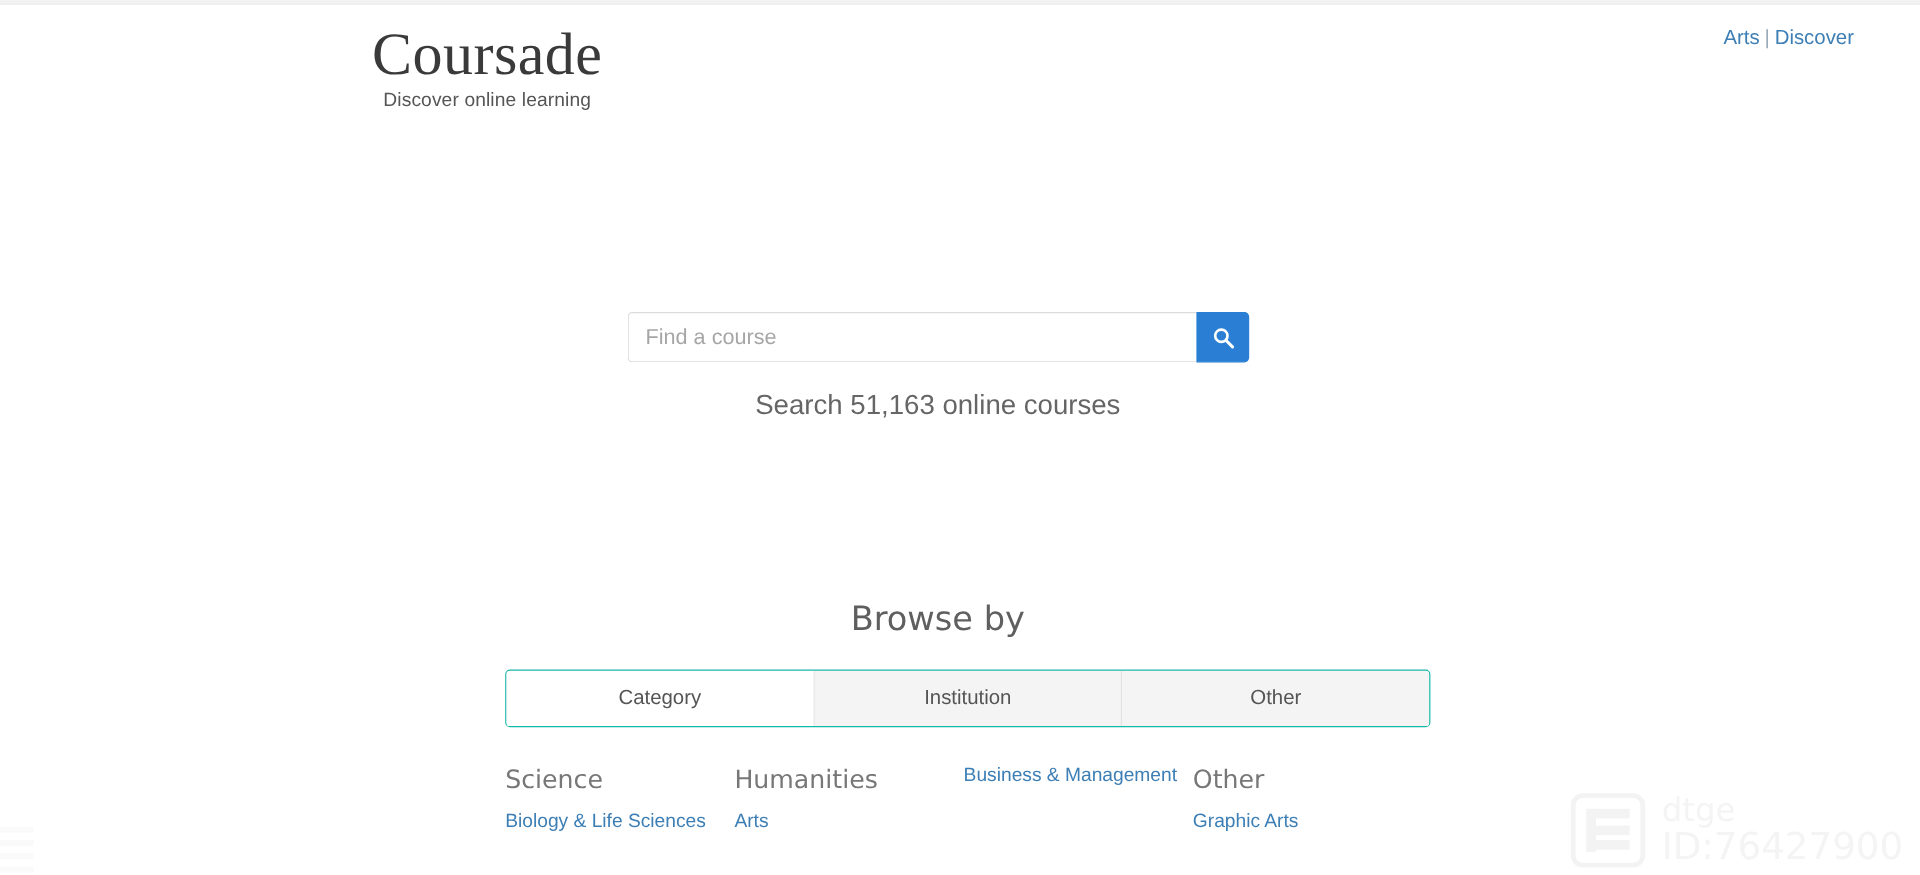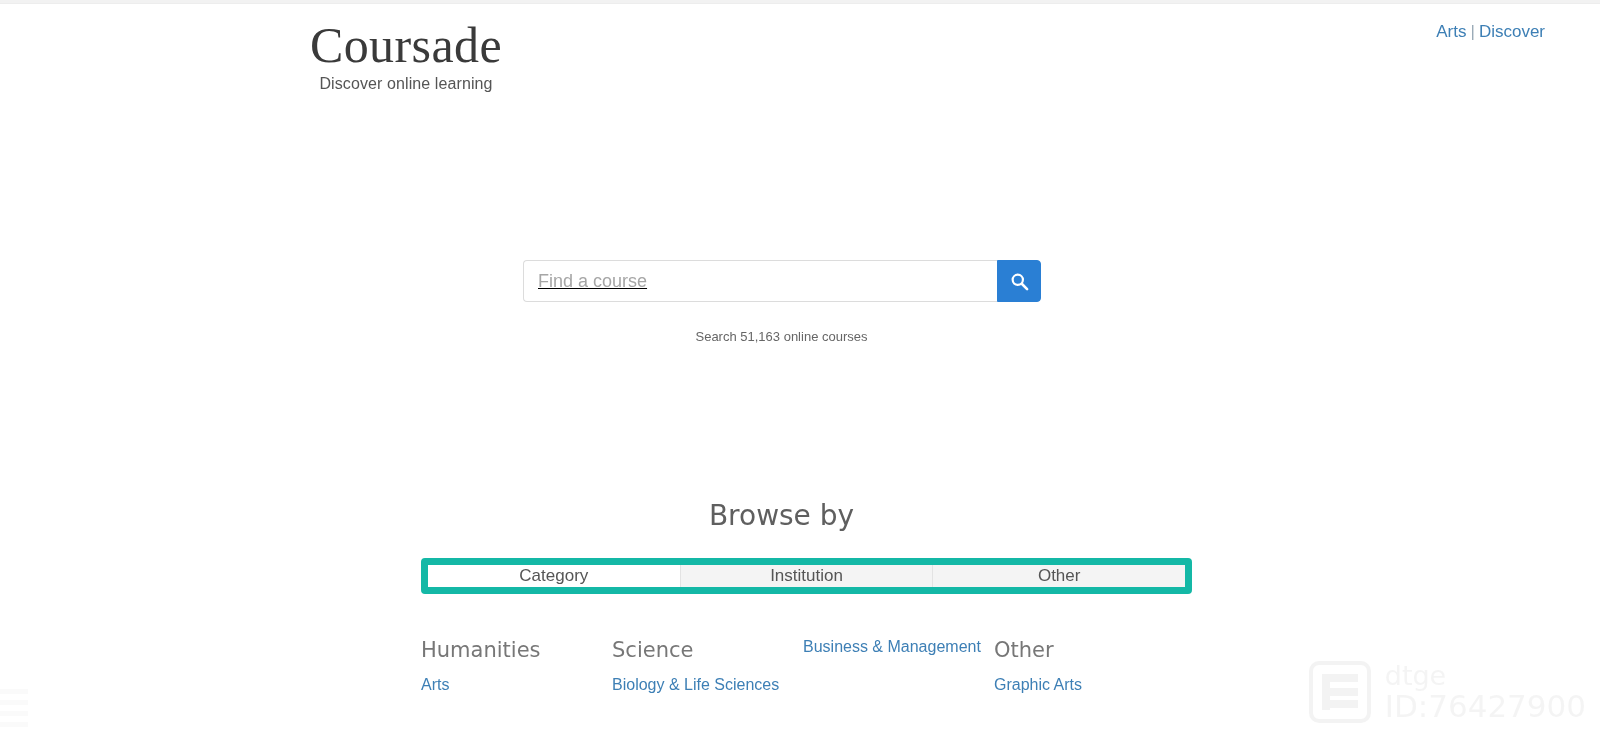--- a/index.html
+++ b/index.html
@@ -86,21 +86,20 @@
 
   
   .search-wrap {
     position: absolute;
     left: 523px;
     top: 260px;
     width: 518px;
     height: 42px;
     display: flex;
     align-items: stretch;
-    text-decoration: underline;
   }
   .search-input {
     flex: 1 1 auto;
     height: 42px;
     border: 1px solid #dcdcdc;
     border-right: none;
     border-radius: 4px 0 0 4px;
     padding: 0 14px;
     font-size: 18px;
     color: #555;
@@ -125,21 +124,21 @@
     padding: 0;
   }
   .search-btn svg { display: block; }
 
   .search-sub {
     position: absolute;
     left: 0;
     top: 325px;
     width: 1563px;
     text-align: center;
-    font-size: 13px;
+    font-size: 23px;
     line-height: 24px;
     color: #666666;
   }
 
   
   .browse-title {
     position: absolute;
     left: 0;
     top: 498px;
     width: 1563px;
@@ -149,23 +148,23 @@
     color: #5f5f5f;
     font-weight: 400;
     font-family: "DejaVu Sans", "Liberation Sans", sans-serif;
   }
 
   .tabs {
     position: absolute;
     left: 421px;
     top: 558px;
     width: 771px;
-    height: 36px;
-    display: flex;
-    border: 7px solid #14b8a6;
+    height: 48px;
+    display: flex;
+    border: 1px solid #14b8a6;
     border-radius: 4px;
     overflow: hidden;
     background: #f4f4f4;
   }
   .tab {
     flex: 1 1 0;
     display: flex;
     align-items: center;
     justify-content: center;
     font-size: 17px;
@@ -310,27 +309,27 @@
 
   <div class="tabs">
     <div class="tab active">Category</div>
     <div class="tab">Institution</div>
     <div class="tab">Other</div>
   </div>
 
   <div class="columns">
 
     <div class="col">
+      <div class="col-head">Science</div>
+      <a href="#" class="col-link">Biology &amp; Life Sciences</a>
+    </div>
+
+    <div class="col">
       <div class="col-head">Humanities</div>
       <a href="#" class="col-link">Arts</a>
-    </div>
-
-    <div class="col">
-      <div class="col-head">Science</div>
-      <a href="#" class="col-link">Biology &amp; Life Sciences</a>
     </div>
 
     <div class="col">
       <a href="#" class="col-link">Business &amp; Management</a>
     </div>
 
     <div class="col">
       <div class="col-head">Other</div>
       <a href="#" class="col-link">Graphic Arts</a>
     </div>

